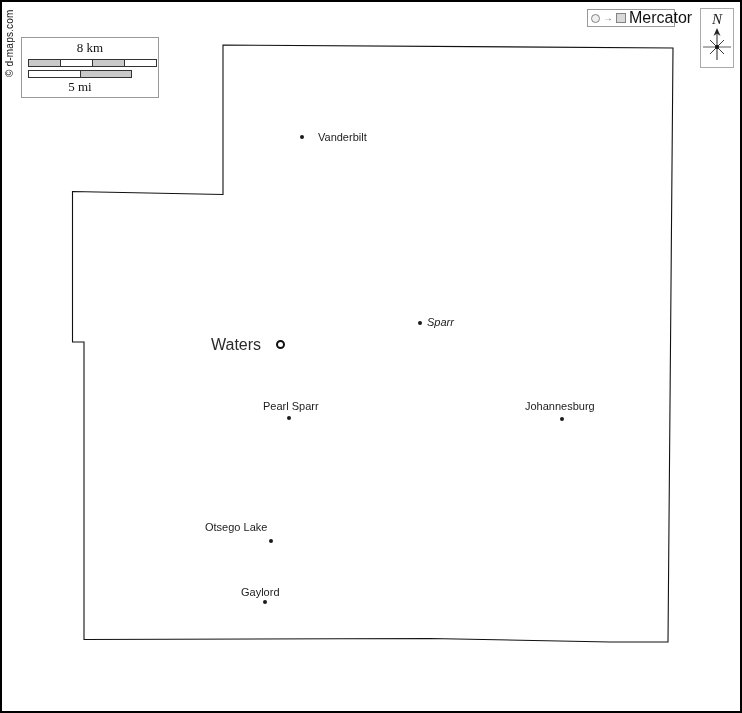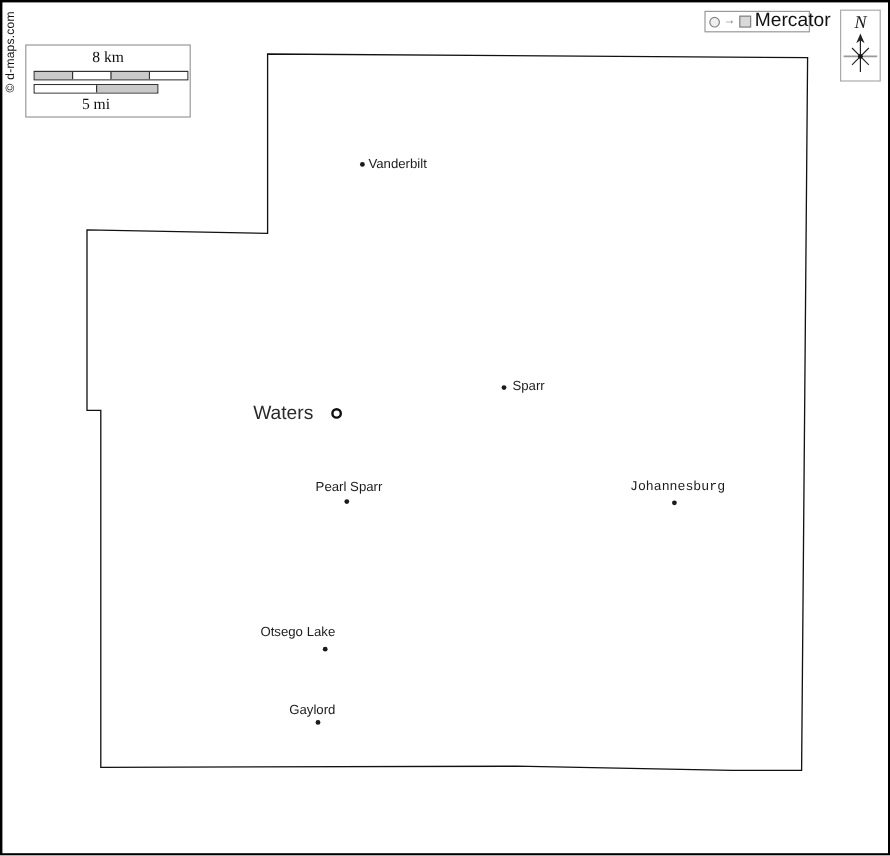--- a/index.html
+++ b/index.html
@@ -73,31 +73,31 @@
   }
   .place-label.seat { font-size:16px; line-height:18px; color:#2a2a2a; }
   .dot {
     position:absolute; width:4px; height:4px; border-radius:50%;
     background:#1a1a1a;
   }
   .ring {
     position:absolute; width:9px; height:9px; border-radius:50%;
     border:2.6px solid #111; background:#fff; box-sizing:border-box;
   }
-  .lbl-vanderbilt   { left:305px; top:129px; }
+  .lbl-vanderbilt   { left:316px; top:129px; }
   .dot-vanderbilt   { left:298px; top:133px; }
-  .lbl-sparr        { left:425px; top:314px; }
+  .lbl-sparr        { left:425px; top:314px;font-style:italic; }
   .dot-sparr        { left:416px; top:319px; }
   .lbl-gaylord      { left:209px; top:334px; }
   .ring-gaylord     { left:274px; top:338px; }
   .lbl-pearlcity    { left:261px; top:398px; }
   .dot-pearlcity    { left:285px; top:414px; }
-  .lbl-johannesburg { left:523px; top:398px;font-family:Liberation Mono, monospace; }
+  .lbl-johannesburg { left:523px; top:398px; }
   .dot-johannesburg { left:558px; top:415px; }
-  .lbl-otsegolake   { left:203px; top:519px;margin-left:12px; }
+  .lbl-otsegolake   { left:203px; top:519px; }
   .dot-otsegolake   { left:267px; top:537px; }
   .lbl-waters       { left:239px; top:584px; }
   .dot-waters       { left:261px; top:598px; }
 </style>
 </head>
 <body>
 
 <div id="map-root">
 
   <svg id="boundary-svg" width="738" height="709" viewBox="2 2 738 709" xmlns="http://www.w3.org/2000/svg">

